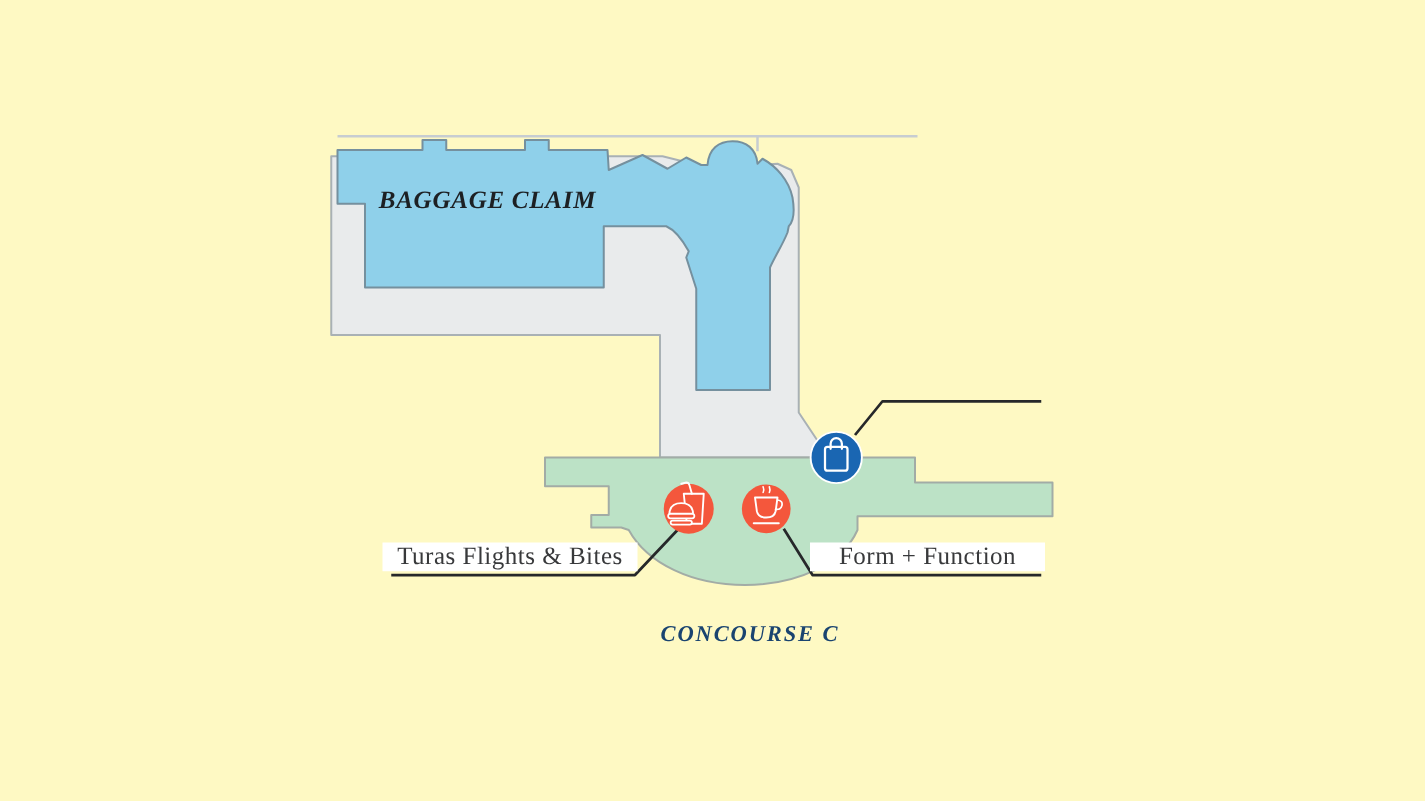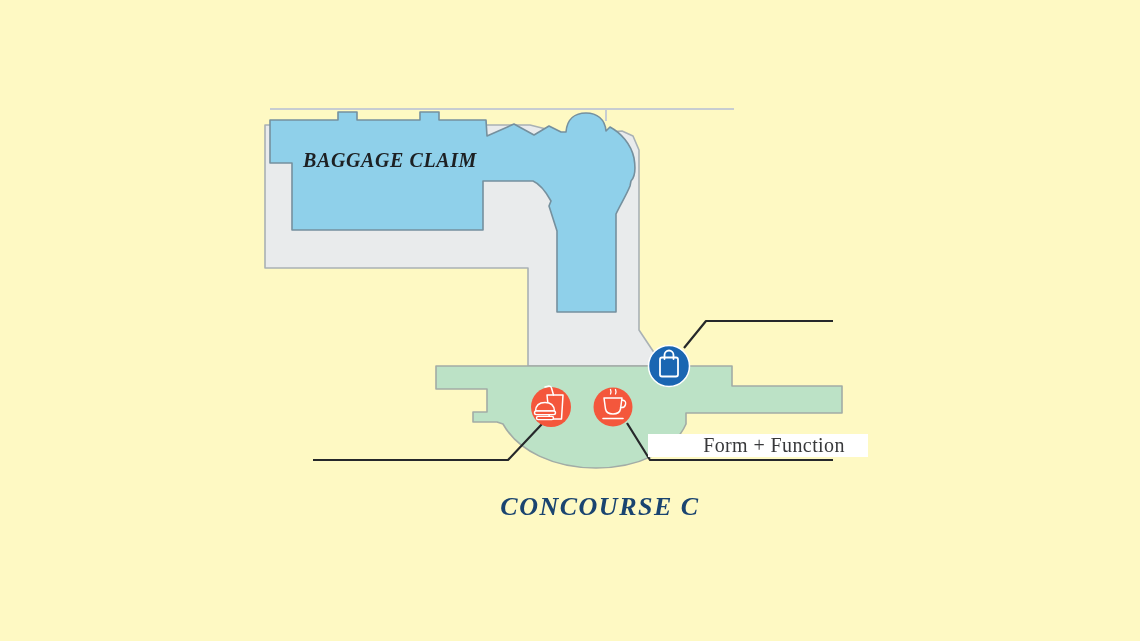--- a/index.html
+++ b/index.html
@@ -6,22 +6,22 @@
   #stage{position:relative;width:1140px;height:641px;background:#fef9c3;overflow:hidden;
          font-family:Liberation Serif, serif;}
   #map-svg{position:absolute;left:0;top:0;}
   .map-label{position:absolute;color:#38393B;font-size:20px;letter-spacing:.4px;
              display:flex;align-items:center;justify-content:center;white-space:nowrap;}
   .label-box{background:#ffffff;}
   #baggage-claim-label{left:303px;top:148px;height:24px;font-size:20px;font-weight:bold;
              font-style:italic;color:#1D2023;letter-spacing:.6px;justify-content:flex-start;}
   #boise-depot-label{left:702px;top:291px;width:134px;height:26px;}
   #turas-label{left:306px;top:434px;width:204px;height:23px;}
-  #form-function-label{left:648px;top:434px;width:188px;height:23px;padding-left:32px;}
-  #concourse-title{left:430px;top:493px;width:340px;height:28px;font-size:26px;
+  #form-function-label{left:648px;top:434px;width:188px;height:23px;}
+  #concourse-title{left:430px;top:493px;width:340px;height:28px;font-size:18px;
              font-weight:bold;font-style:italic;color:#1A4470;letter-spacing:1.5px;}
 </style>
 </head>
 <body>
 
 <div id="stage">
 
   <svg id="map-svg" width="1140" height="641" viewBox="0 0 1140 641">
 
     <path d="M 270,109 H 734" stroke="#C7CDD1" stroke-width="2" fill="none"></path>
@@ -73,17 +73,18 @@
         <path d="M 603,418.5 L 623,418.5" stroke-width="1.6"></path>
         <path d="M 610.5,394 Q 611.5,392 610.5,389.5" stroke-width="1.3"></path>
         <path d="M 615.5,394 Q 616.5,392 615.5,389.5" stroke-width="1.3"></path>
       </g>
     </g>
   </svg>
 
   <div id="baggage-claim-label" class="map-label">BAGGAGE CLAIM</div>
 
 
+  <div id="turas-label" class="map-label label-box">Turas Flights &amp; Bites</div>
 
   <div id="form-function-label" class="map-label label-box">Form + Function</div>
 
   <div id="concourse-title" class="map-label">CONCOURSE C</div>
 </div>
 
 </body></html>

